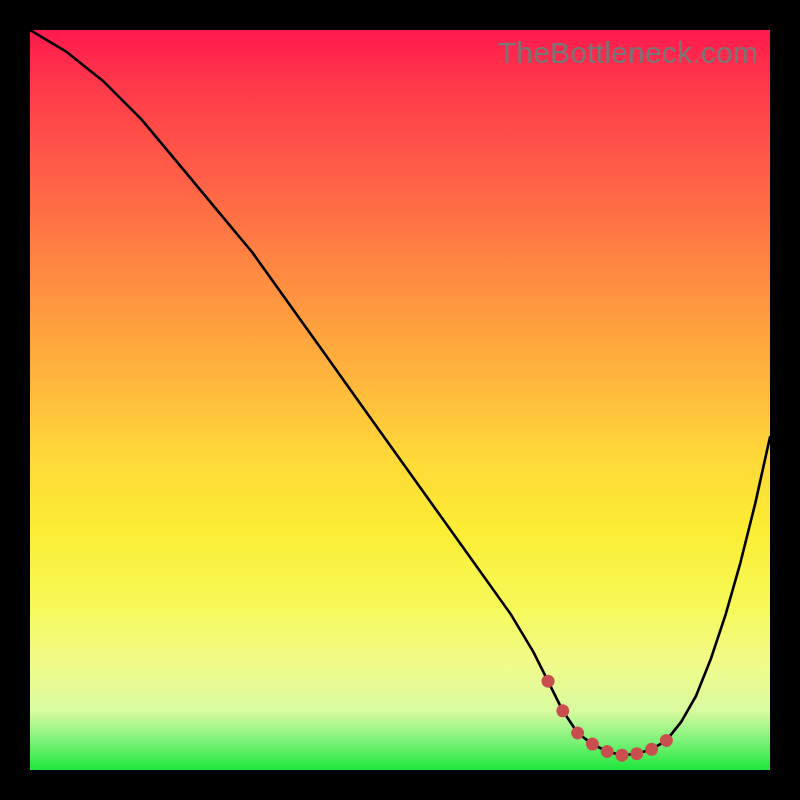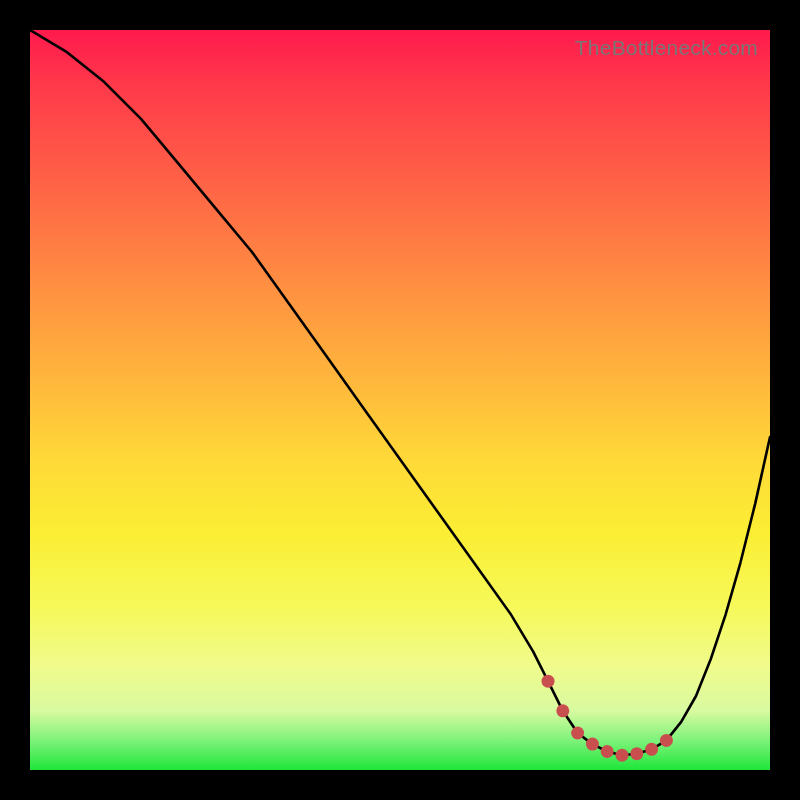--- a/index.html
+++ b/index.html
@@ -39,21 +39,21 @@
       #d8faa0 92%,
       #7ef27a 96%,
       #1ee63a 100%
     );
   }
   .watermark {
     position: absolute;
     top: 6px;
     right: 12px;
     color: #777;
-    font-size: 21px;
+    font-size: 30px;
     font-weight: 500;
     letter-spacing: 0.2px;
     user-select: none;
   }
   svg {
     position: absolute;
     left: 0;
     top: 0;
   }
 </style>

